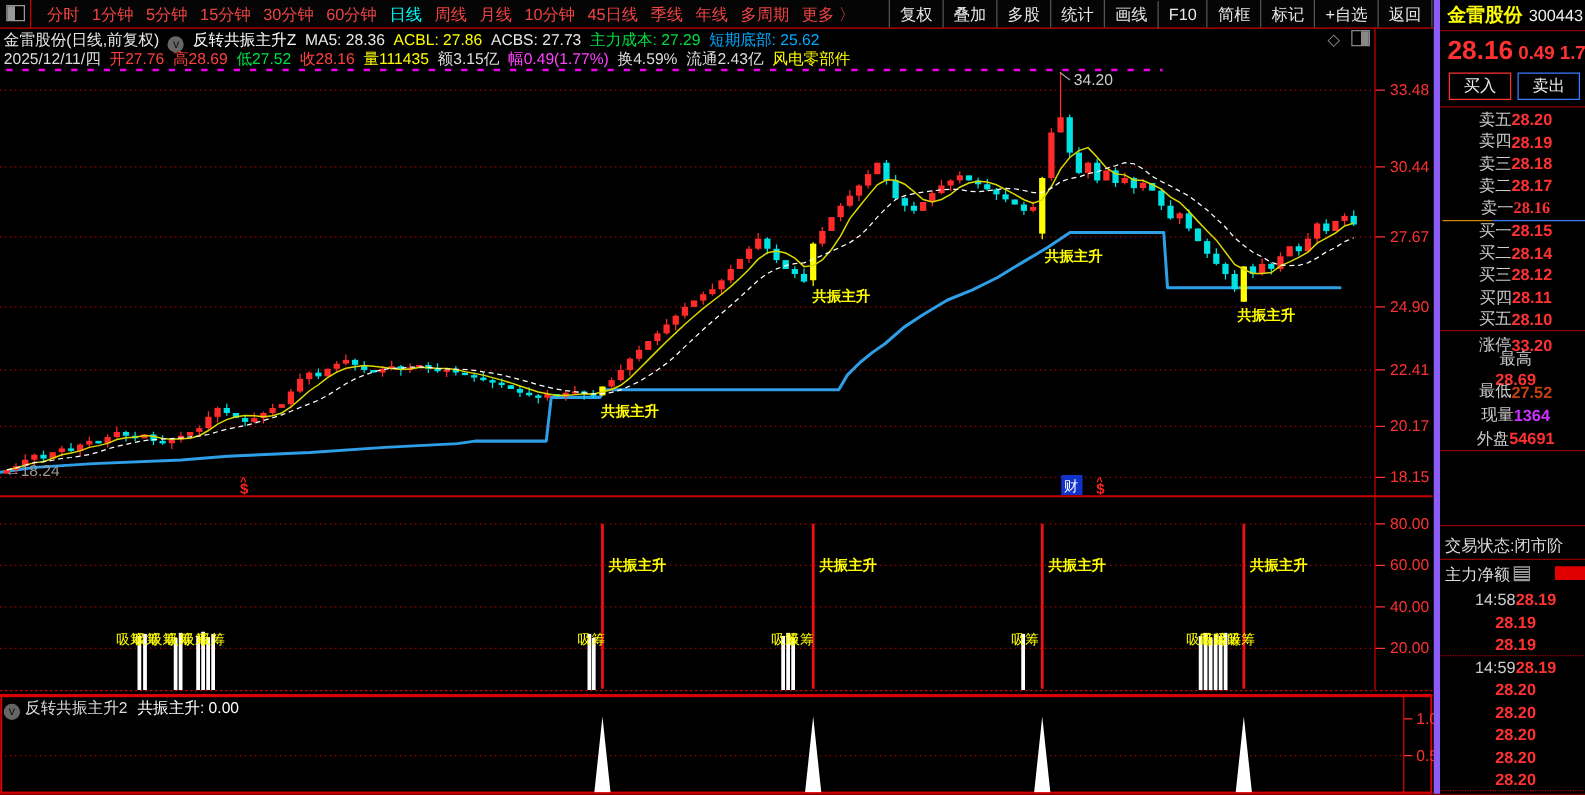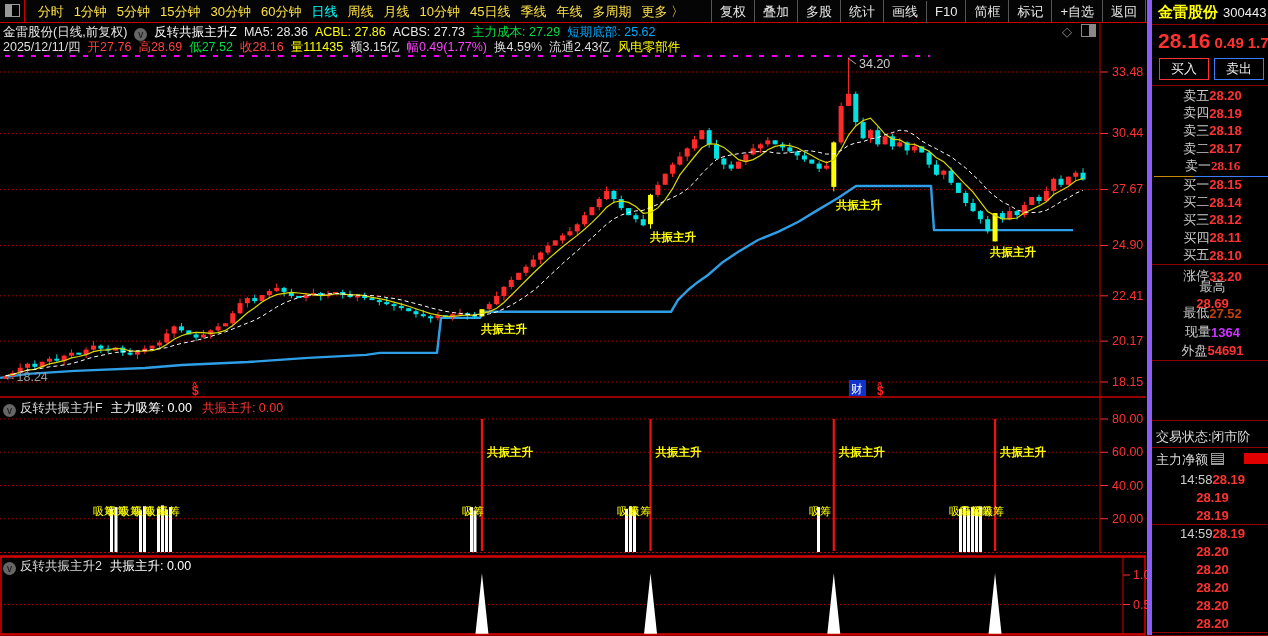--- a/index.html
+++ b/index.html
@@ -5,21 +5,21 @@
   html,body{margin:0;padding:0;background:#000;}
   .screen{position:relative;width:1268px;height:636px;background:#000;overflow:hidden;
           font-family:"Liberation Sans",sans-serif;color:#ddd;font-size:13px;}
   
   .topbar{position:absolute;left:0;top:0;width:1268px;height:22px;background:#050505;
           border-bottom:1px solid #c80000;white-space:nowrap;}
   .winicon{display:inline-block;width:13px;height:11px;margin:4px 4px 0 5px;border:1px solid #999;
            background:linear-gradient(90deg,#999 0 45%,#000 45%);vertical-align:top;}
   .tbsep{display:inline-block;width:1px;height:22px;background:#c80000;vertical-align:top;margin-right:4px;}
   .tabs{display:inline-block;vertical-align:top;}
-  .tab{display:inline-block;padding:3px 5px 0 5px;color:#fde047;cursor:pointer;}
+  .tab{display:inline-block;padding:3px 5px 0 5px;color:#ef4444;cursor:pointer;}
   .tab.active{color:#00ffff;}
   .tools{position:absolute;right:122px;top:0;height:22px;}
   .tool{display:inline-block;padding:3px 8px 0 8px;border-left:1px solid #555;color:#e8e8e8;height:19px;}
   .tool:last-child{border-right:1px solid #555;}
   
   .hrow{position:absolute;left:3px;white-space:nowrap;font-size:12.5px;z-index:5;pointer-events:none;}
   .hrow span{margin-right:7px;}
   .circ{display:inline-block;width:13px;height:13px;border-radius:50%;background:#666;color:#111;
         font-size:10px;line-height:13px;text-align:center;vertical-align:-2px;margin-right:4px;}
   .miniicons{position:absolute;top:24px;left:1062px;color:#888;font-size:13px;z-index:6;letter-spacing:9px;}
@@ -469,23 +469,20 @@
       <line x1="0" y1="634.5" x2="1146" y2="634.5" stroke="#c80000" stroke-width="1.5"></line>
     </svg>
 
   <div class="hrow" style="top:24px">
     <span></span>
   </div>
   <div class="hrow" id="hrow1" style="top:24px"><span style="color: rgb(232, 232, 232);">金雷股份(日线,前复权)</span><span class="circ">v</span><span style="color: rgb(255, 255, 255);">反转共振主升Z</span><span style="color: rgb(232, 232, 232);">MA5: 28.36</span><span style="color: rgb(255, 255, 0);">ACBL: 27.86</span><span style="color: rgb(232, 232, 232);">ACBS: 27.73</span><span style="color: rgb(0, 221, 68);">主力成本: 27.29</span><span style="color: rgb(0, 170, 255);">短期底部: 25.62</span></div>
   <div class="hrow" id="hrow2" style="top:39px"><span style="color: rgb(221, 221, 221);">2025/12/11/四</span><span style="color: rgb(255, 64, 64);">开27.76</span><span style="color: rgb(255, 64, 64);">高28.69</span><span style="color: rgb(0, 221, 68);">低27.52</span><span style="color: rgb(255, 64, 64);">收28.16</span><span style="color: rgb(255, 255, 0);">量111435</span><span style="color: rgb(221, 221, 221);">额3.15亿</span><span style="color: rgb(255, 68, 255);">幅0.49(1.77%)</span><span style="color: rgb(221, 221, 221);">换4.59%</span><span style="color: rgb(221, 221, 221);">流通2.43亿</span><span style="color: rgb(255, 255, 0);">风电零部件</span></div>
   <div class="miniicons">◇<span class="paneicon"></span></div>
 
-  <div class="phdr" style="top:400px">
-    <span class="circ">v</span><b>反转共振主升F</b><span id="p2fields"><span style="color: rgb(255, 255, 255); margin-right: 10px;">主力吸筹: 0.00</span><span style="color: rgb(255, 50, 50); margin-right: 10px;">共振主升: 0.00</span></span>
-  </div>
 
   <div class="phdr" style="top:558px">
     <span class="circ">v</span><b>反转共振主升2</b><span id="p3fields"><span style="color: rgb(255, 255, 255); margin-right: 10px;">共振主升: 0.00</span></span>
   </div>
 
   <div class="rp">
     <div class="abs" style="top:3px;padding-left:6px">
       <span class="stkname">金雷股份</span><span class="stkcode">300443</span>
     </div>
     <div class="hl" style="top:24px"></div>

